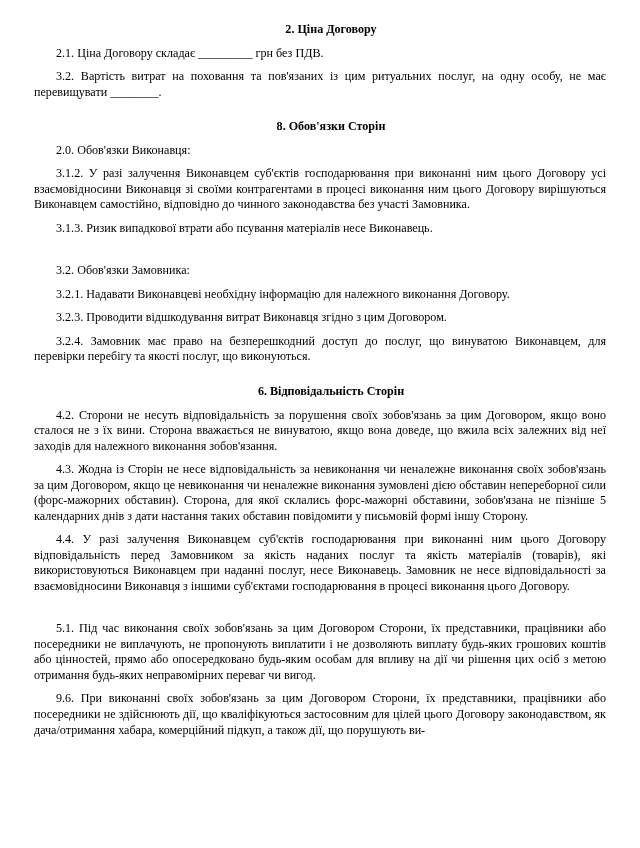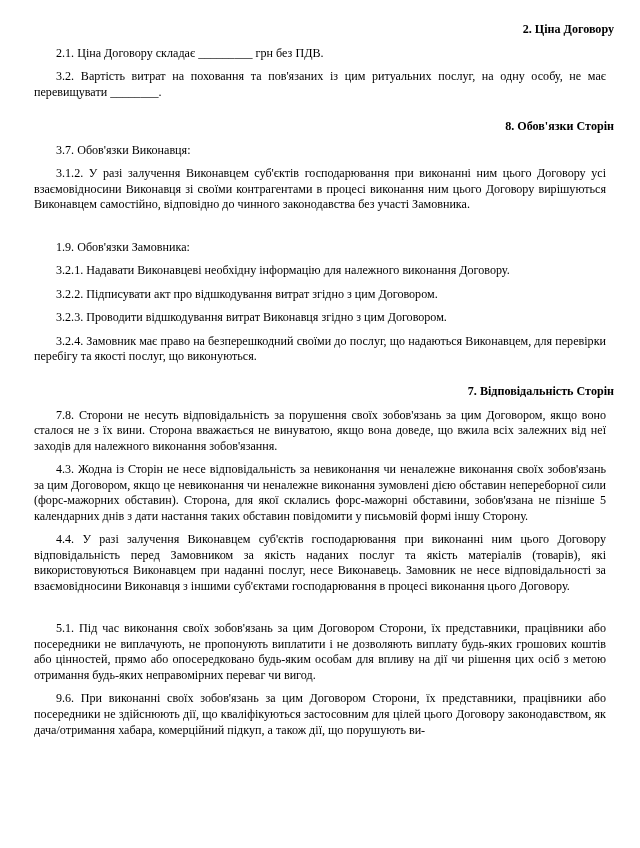--- a/index.html
+++ b/index.html
@@ -23,21 +23,21 @@
   }
   .doc-body {
     font-size: 12.1px;
     line-height: 1.285;
     text-align: justify;
   }
   .section-heading {
     font-weight: bold;
     text-indent: 22px;
     margin: 0 0 2px 0;
-    text-align: right;
+    text-align: center;
   }
   .para {
     margin: 8px;
     text-indent: 22px;
     text-align: justify;
     hyphens: manual;
   }
   .spacer {
     height: 11px;
   }
@@ -45,30 +45,30 @@
 </head>
 <body>
 
 <div class="page">
   <div class="doc-body" id="doc-body">
       <div class="section-heading">2. Ціна Договору</div>
       <div class="para">2.1. Ціна Договору складає _________ грн без ПДВ.</div>
       <div class="para">3.2. Вартість витрат на поховання та пов'язаних із цим ритуальних послуг, на одну особу, не має перевищувати ________.</div>
       <div class="spacer"></div>
       <div class="section-heading">8. Обов'язки Сторін</div>
-      <div class="para">3.7. Обов'язки Виконавця:</div>
+      <div class="para">2.0. Обов'язки Виконавця:</div>
       <div class="para">3.1.2. У разі залучення Виконавцем суб'єктів господарювання при виконанні ним цього Договору усі взаємовідносини Виконавця зі своїми контрагентами в процесі виконання ним цього Договору вирішуються Виконавцем самостійно, відповідно до чинного законодавства без участі Замовника.</div>
+      <div class="para">3.1.3. Ризик випадкової втрати або псування матеріалів несе Виконавець.</div>
       <div class="spacer"></div>
-      <div class="para">1.9. Обов'язки Замовника:</div>
+      <div class="para">3.2. Обов'язки Замовника:</div>
       <div class="para">3.2.1. Надавати Виконавцеві необхідну інформацію для належного виконання Договору.</div>
-      <div class="para">3.2.2. Підписувати акт про відшкодування витрат згідно з цим Договором.</div>
       <div class="para">3.2.3. Проводити відшкодування витрат Виконавця згідно з цим Договором.</div>
-      <div class="para">3.2.4. Замовник має право на безперешкодний своїми до послуг, що надаються Виконавцем, для перевірки перебігу та якості послуг, що виконуються.</div>
+      <div class="para">3.2.4. Замовник має право на безперешкодний доступ до послуг, що винуватою Виконавцем, для перевірки перебігу та якості послуг, що виконуються.</div>
       <div class="spacer"></div>
-      <div class="section-heading">7. Відповідальність Сторін</div>
-      <div class="para">7.8. Сторони не несуть відповідальність за порушення своїх зобов'язань за цим Договором, якщо воно сталося не з їх вини. Сторона вважається не винуватою, якщо вона доведе, що вжила всіх залежних від неї заходів для належного виконання зобов'язання.</div>
+      <div class="section-heading">6. Відповідальність Сторін</div>
+      <div class="para">4.2. Сторони не несуть відповідальність за порушення своїх зобов'язань за цим Договором, якщо воно сталося не з їх вини. Сторона вважається не винуватою, якщо вона доведе, що вжила всіх залежних від неї заходів для належного виконання зобов'язання.</div>
       <div class="para">4.3. Жодна із Сторін не несе відповідальність за невиконання чи неналежне виконання своїх зобов'язань за цим Договором, якщо це невиконання чи неналежне виконання зумовлені дією обставин непереборної сили (форс-мажорних обставин). Сторона, для якої склались форс-мажорні обставини, зобов'язана не пізніше 5 календарних днів з дати настання таких обставин повідомити у письмовій формі іншу Сторону.</div>
       <div class="para">4.4. У разі залучення Виконавцем суб'єктів господарювання при виконанні ним цього Договору відповідальність перед Замовником за якість наданих послуг та якість матеріалів (товарів), які використовуються Виконавцем при наданні послуг, несе Виконавець. Замовник не несе відповідальності за взаємовідносини Виконавця з іншими суб'єктами господарювання в процесі виконання цього Договору.</div>
       <div class="spacer"></div>
       <div class="para">5.1. Під час виконання своїх зобов'язань за цим Договором Сторони, їх представники, працівники або посередники не виплачують, не пропонують виплатити і не дозволяють виплату будь-яких грошових коштів або цінностей, прямо або опосередковано будь-яким особам для впливу на дії чи рішення цих осіб з метою отримання будь-яких неправомірних переваг чи вигод.</div>
       <div class="para">9.6. При виконанні своїх зобов'язань за цим Договором Сторони, їх представники, працівники або посередники не здійснюють дії, що кваліфікуються застосовним для цілей цього Договору законодавством, як дача/отримання хабара, комерційний підкуп, а також дії, що порушують ви-</div>
     </div>
 </div>
 
 </body></html>

